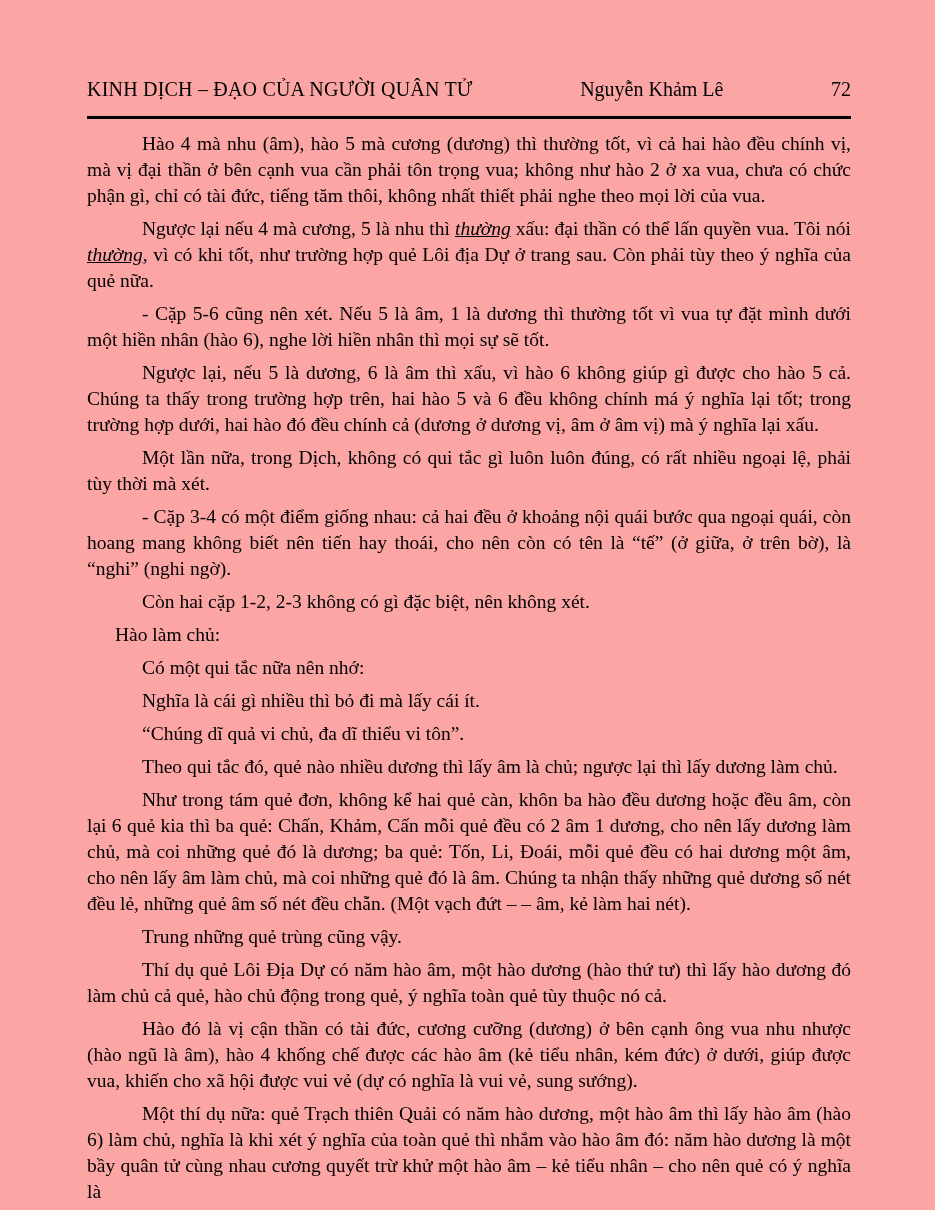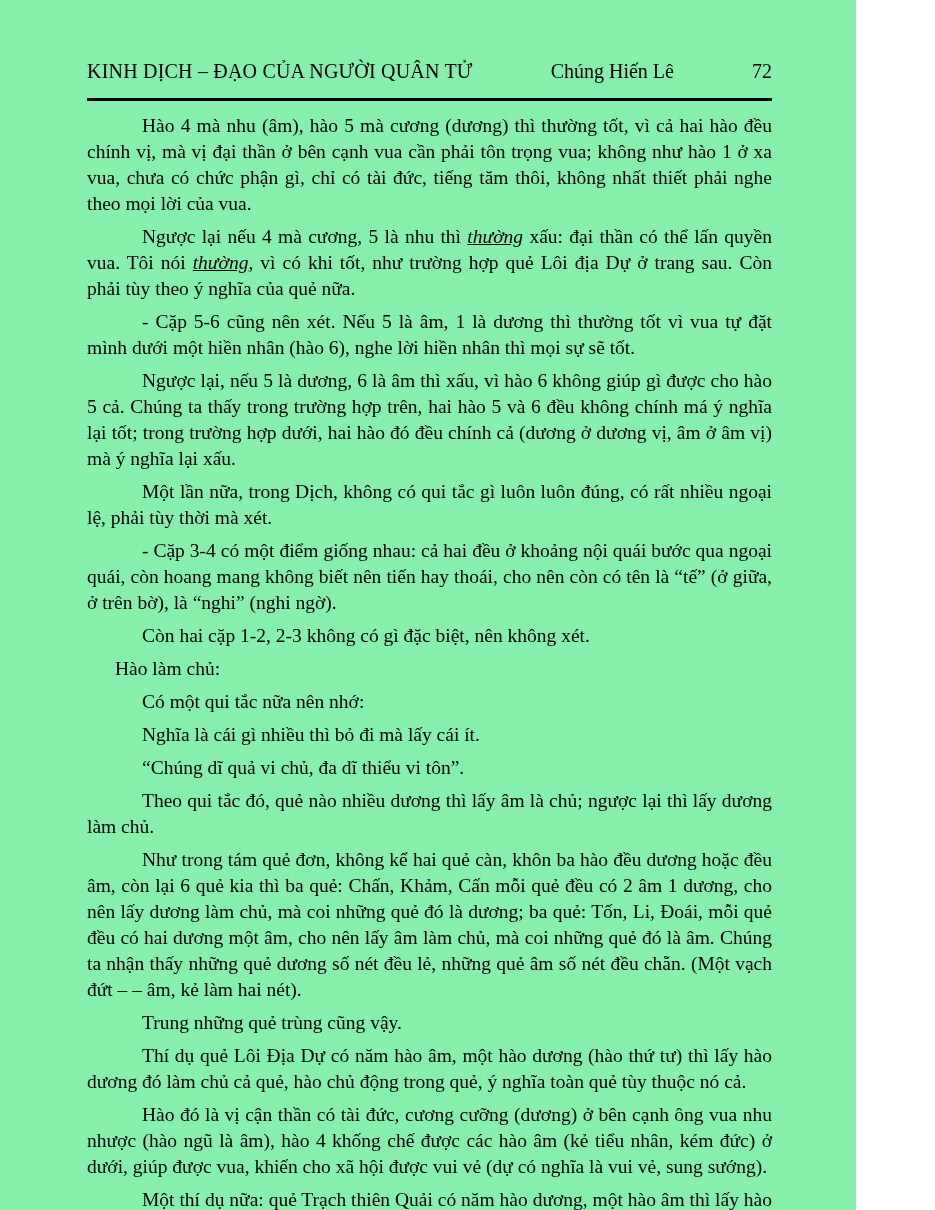--- a/index.html
+++ b/index.html
@@ -2,28 +2,28 @@
 <html><head>
 <meta charset="utf-8">
 <style>
   html, body {
     margin: 0;
     padding: 0;
     background: #ffffff;
   }
   .page {
     position: relative;
-    width: 856px;
+    width: 935px;
     height: 1210px;
-    background: #86efac;
+    background: #fca5a5;
     color: #000000;
     font-family: "Liberation Serif", "DejaVu Serif", serif;
     overflow: hidden;
     box-sizing: border-box;
-    padding: 59px 84px 0 87px;
+    padding: 77px 84px 0 87px;
   }
   .header-row {
     display: flex;
     justify-content: space-between;
     align-items: baseline;
     font-size: 20px;
     line-height: 24px;
     white-space: nowrap;
   }
   .header-title {
@@ -51,26 +51,26 @@
     font-style: italic;
     text-decoration: underline;
   }
 </style>
 </head>
 <body>
 
 <div class="page">
   <div class="header-row">
     <span class="header-title">KINH DỊCH – ĐẠO CỦA NGƯỜI QUÂN TỬ</span>
-    <span class="header-author">Chúng Hiến Lê</span>
+    <span class="header-author">Nguyễn Khảm Lê</span>
     <span class="header-page-number">72</span>
   </div>
   <hr class="header-rule">
   <div class="body-text">
-      <p class="para"><span>Hào 4 mà nhu (âm), hào 5 mà cương (dương) thì thường tốt, vì cả hai hào đều chính vị, mà vị đại thần ở bên cạnh vua cần phải tôn trọng vua; không như hào 1 ở xa vua, chưa có chức phận gì, chỉ có tài đức, tiếng tăm thôi, không nhất thiết phải nghe theo mọi lời của vua.</span></p>
+      <p class="para"><span>Hào 4 mà nhu (âm), hào 5 mà cương (dương) thì thường tốt, vì cả hai hào đều chính vị, mà vị đại thần ở bên cạnh vua cần phải tôn trọng vua; không như hào 2 ở xa vua, chưa có chức phận gì, chỉ có tài đức, tiếng tăm thôi, không nhất thiết phải nghe theo mọi lời của vua.</span></p>
       <p class="para"><span>Ngược lại nếu 4 mà cương, 5 là nhu thì </span><span class="italic">thường</span><span> xấu: đại thần có thể lấn quyền vua. Tôi nói </span><span class="italic">thường</span><span>, vì có khi tốt, như trường hợp quẻ Lôi địa Dự ở trang sau. Còn phải tùy theo ý nghĩa của quẻ nữa.</span></p>
       <p class="para"><span>- Cặp 5-6 cũng nên xét. Nếu 5 là âm, 1 là dương thì thường tốt vì vua tự đặt mình dưới một hiền nhân (hào 6), nghe lời hiền nhân thì mọi sự sẽ tốt.</span></p>
       <p class="para"><span>Ngược lại, nếu 5 là dương, 6 là âm thì xấu, vì hào 6 không giúp gì được cho hào 5 cả. Chúng ta thấy trong trường hợp trên, hai hào 5 và 6 đều không chính má ý nghĩa lại tốt; trong trường hợp dưới, hai hào đó đều chính cả (dương ở dương vị, âm ở âm vị) mà ý nghĩa lại xấu.</span></p>
       <p class="para"><span>Một lần nữa, trong Dịch, không có qui tắc gì luôn luôn đúng, có rất nhiều ngoại lệ, phải tùy thời mà xét.</span></p>
       <p class="para"><span>- Cặp 3-4 có một điểm giống nhau: cả hai đều ở khoảng nội quái bước qua ngoại quái, còn hoang mang không biết nên tiến hay thoái, cho nên còn có tên là “tế” (ở giữa, ở trên bờ), là “nghi” (nghi ngờ).</span></p>
       <p class="para"><span>Còn hai cặp 1-2, 2-3 không có gì đặc biệt, nên không xét.</span></p>
       <p class="para small-indent"><span>Hào làm chủ:</span></p>
       <p class="para"><span>Có một qui tắc nữa nên nhớ:</span></p>
       <p class="para"><span>Nghĩa là cái gì nhiều thì bỏ đi mà lấy cái ít.</span></p>
       <p class="para"><span>“Chúng dĩ quả vi chủ, đa dĩ thiểu vi tôn”.</span></p>

